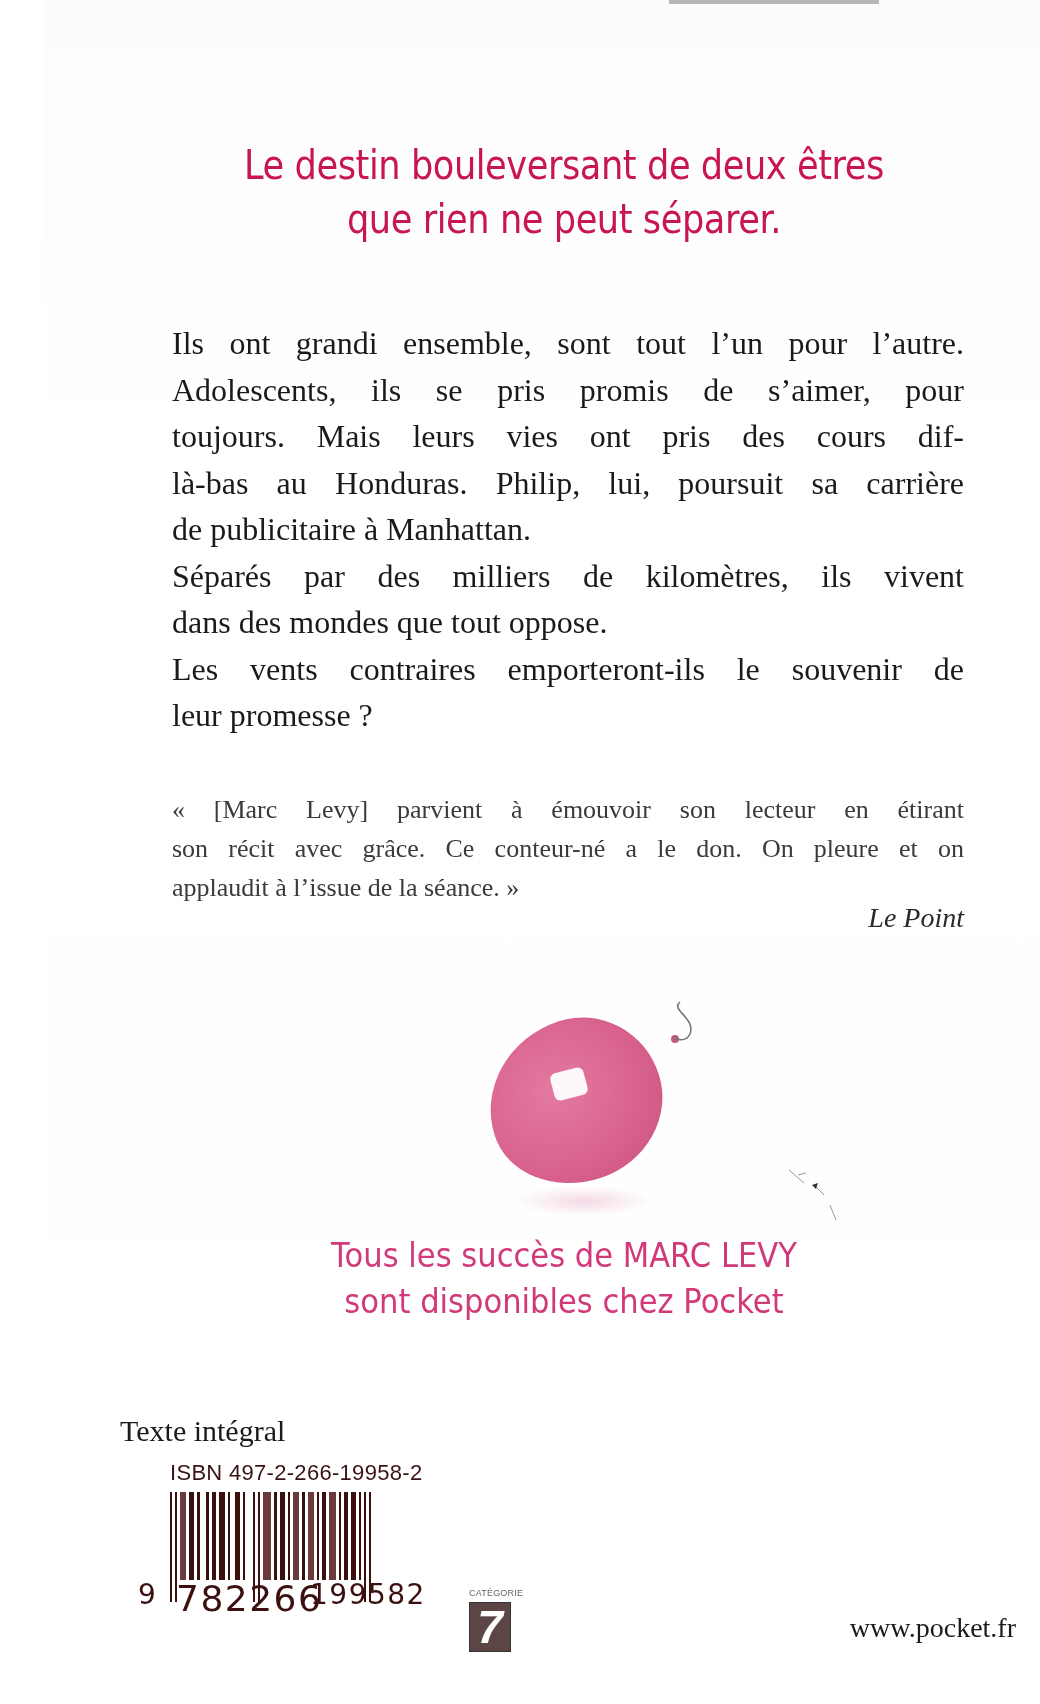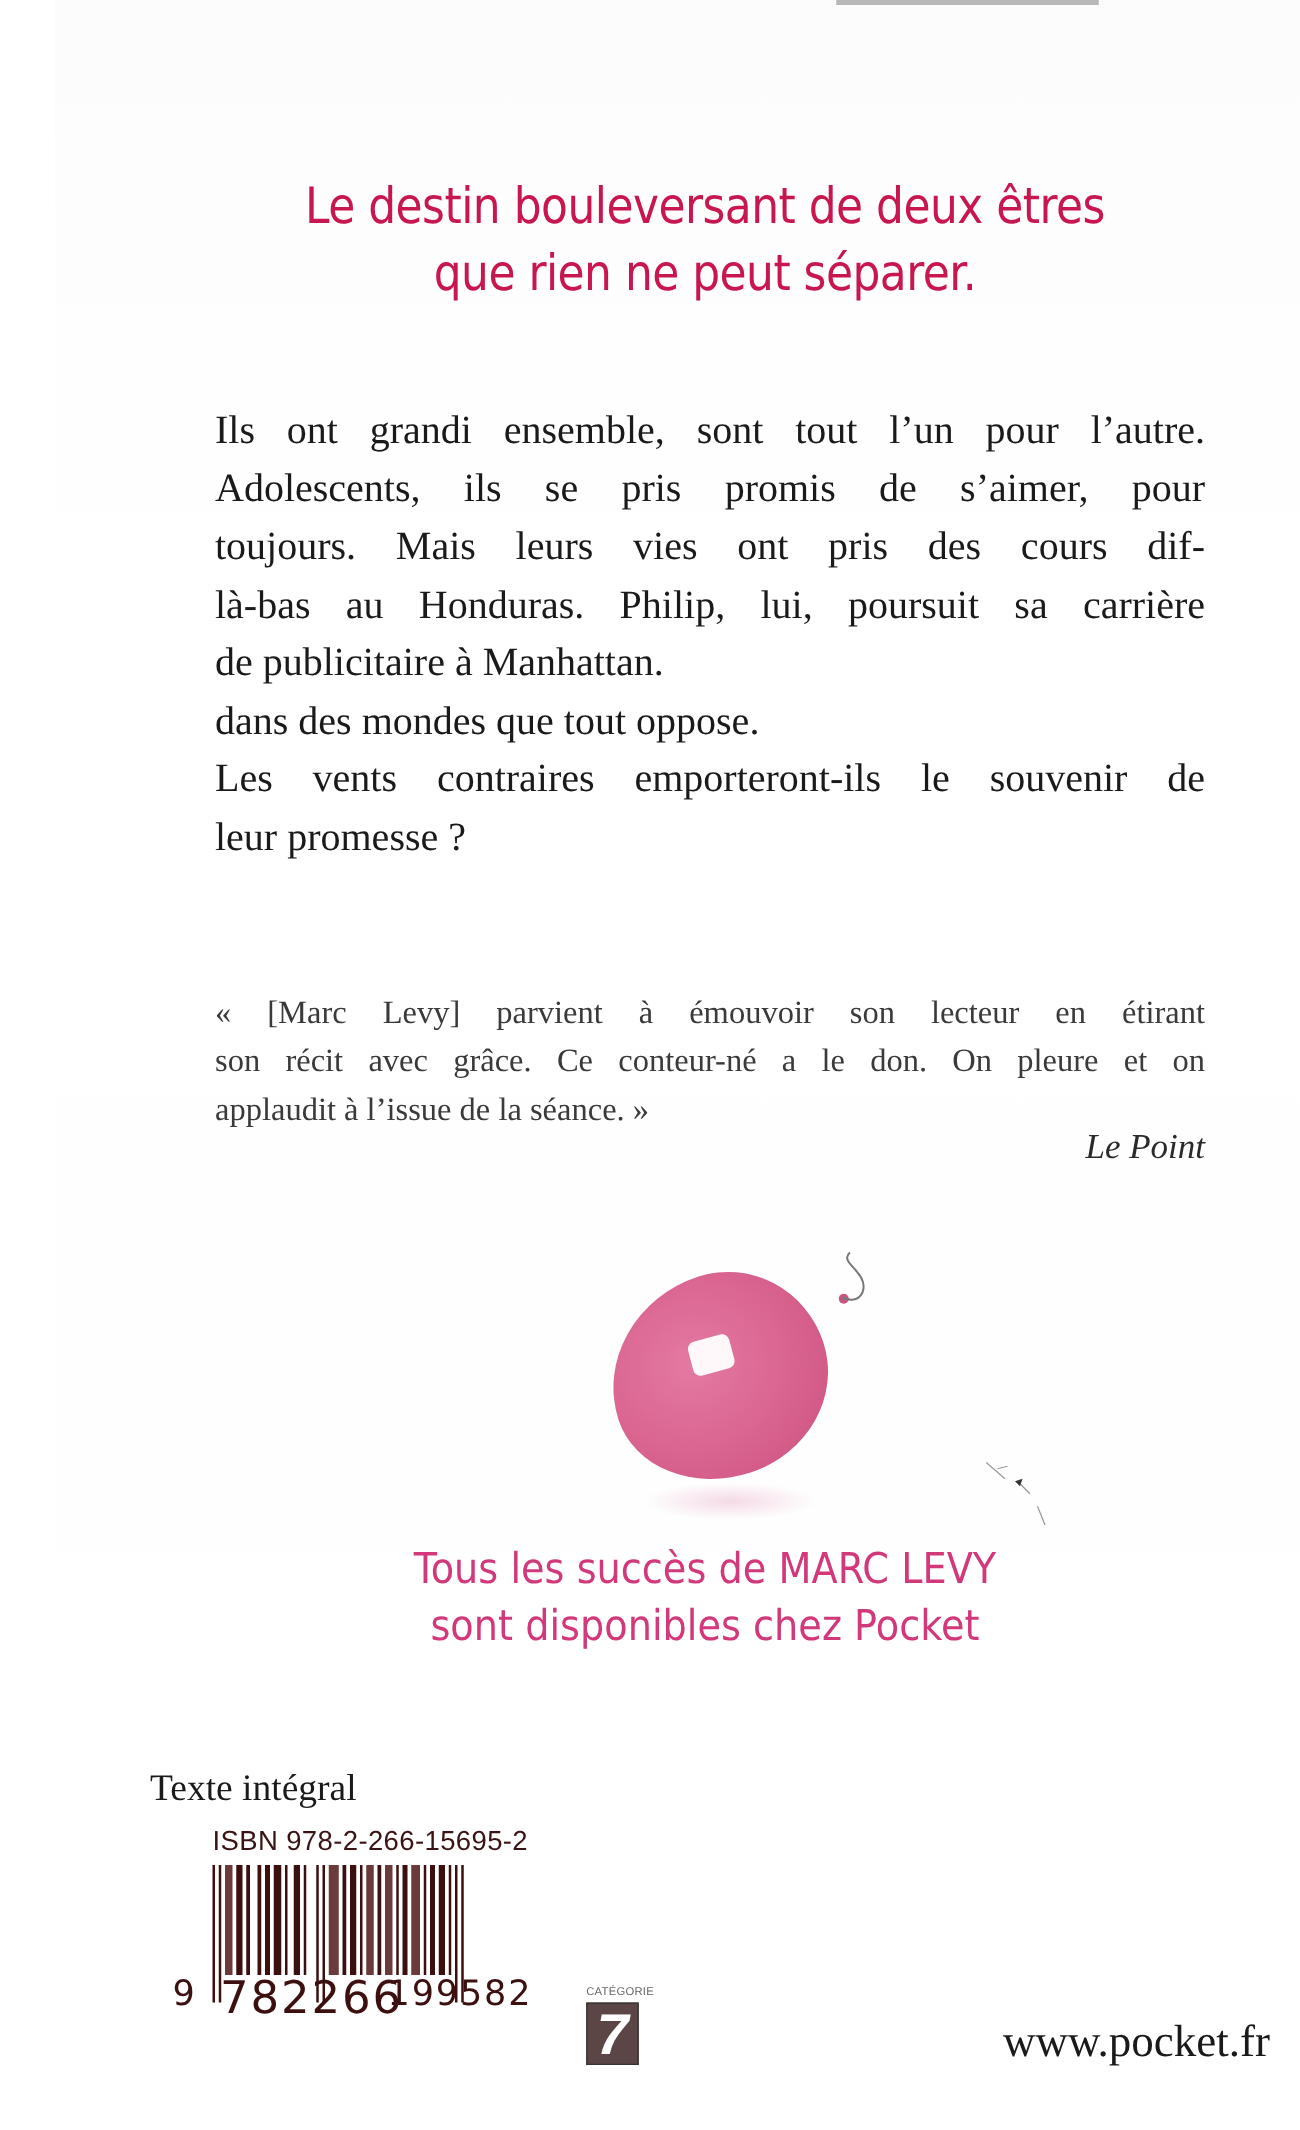--- a/index.html
+++ b/index.html
@@ -232,21 +232,21 @@
       line-height: 48px;
       text-align: center;
       font-style: italic;
     }
 
     .website {
       position: absolute;
       left: 700px; top: 1612px;
       width: 272px;
       text-align: right;
-      font-size: 36px;
+      font-size: 28px;
       color: #1a1a1a;
     }
 
     .credits {
       position: absolute;
       left: 1014px; top: 1600px;
       transform: rotate(-90deg);
       transform-origin: left top;
       font-family: "DejaVu Sans", sans-serif;
       font-size: 11px;
@@ -265,20 +265,21 @@
     <div>Le destin bouleversant de deux êtres</div>
     <div>que rien ne peut séparer.</div>
   </div>
 
   <div class="body-text">
     <span class="line">Ils ont grandi ensemble, sont tout l’un pour l’autre.</span>
     <span class="line">Adolescents, ils se pris promis de s’aimer, pour</span>
     <span class="line">toujours. Mais leurs vies ont pris des cours dif-</span>
     <span class="line">là-bas au Honduras. Philip, lui, poursuit sa carrière</span>
     <span class="line last">de publicitaire à Manhattan.</span>
+    <span class="line">Séparés par des milliers de kilomètres, ils vivent</span>
     <span class="line last">dans des mondes que tout oppose.</span>
     <span class="line">Les vents contraires emporteront-ils le souvenir de</span>
     <span class="line last">leur promesse ?</span>
   </div>
 
   <div class="quote">
     <span class="line">« [Marc Levy] parvient à émouvoir son lecteur en étirant</span>
     <span class="line">son récit avec grâce. Ce conteur-né a le don. On pleure et on</span>
     <span class="line last">applaudit à l’issue de la séance. »</span>
   </div>
@@ -299,21 +300,21 @@
   </div>
 
   <div class="tagline">
     <div>Tous les succès de MARC LEVY</div>
     <div>sont disponibles chez Pocket</div>
   </div>
 
   <div class="texte-integral">Texte intégral</div>
 
   <div class="barcode-block">
-    <div class="isbn-label">ISBN 978-2-266-15695-2</div>
+    <div class="isbn-label">ISBN 497-2-266-19958-2</div>
     <div class="bars">
       <div class="bar guard" style="width:2px"></div>
       <div class="bar guard" style="width:2px"></div>
       <div class="bar mid" style="width:6px"></div>
       <div class="bar" style="width:5px"></div>
       <div class="bar" style="width:3px;margin-right:6px"></div>
       <div class="bar" style="width:3px"></div>
       <div class="bar" style="width:4px"></div>
       <div class="bar" style="width:6px"></div>
       <div class="bar" style="width:2px;margin-right:5px"></div>

